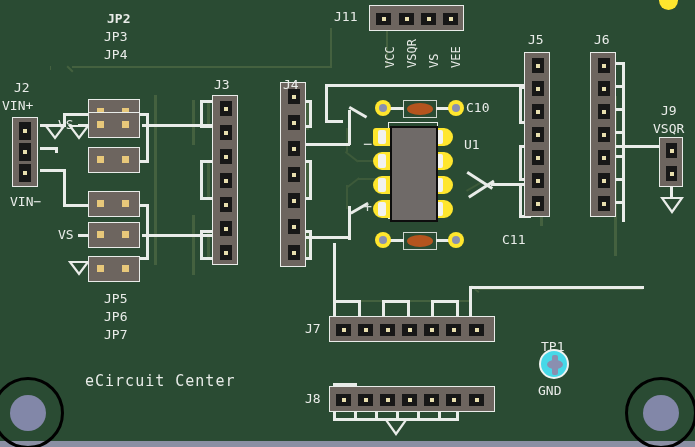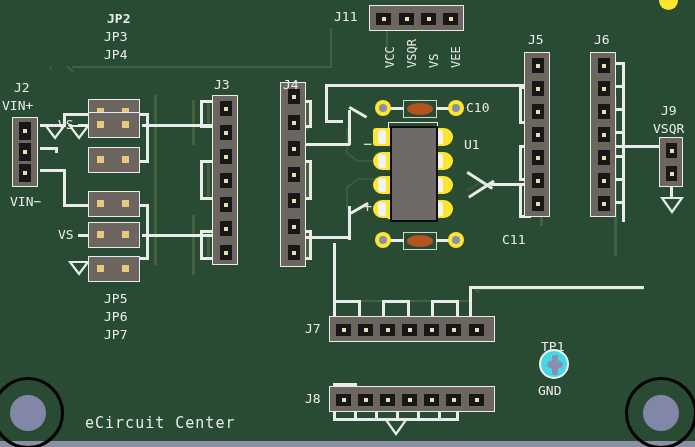--- a/index.html
+++ b/index.html
@@ -520,15 +520,15 @@
 
   <div class="lbl" style="left:464px;top:138px;">U1</div>
   <div class="lbl" style="left:466px;top:101px;">C10</div>
   <div class="lbl" style="left:466px;top:233px;margin-left:36px;">C11</div>
   <div class="lbl" style="left:541px;top:340px;">TP1</div>
   <div class="lbl" style="left:538px;top:384px;">GND</div>
 
   <div class="opsym" style="left:363px;top:135px;">−</div>
   <div class="opsym" style="left:363px;top:198px;">+</div>
 
-  <div class="subtitle" style="left:85px;top:414px;">eCircuit Center</div>
+  <div class="subtitle" style="left:85px;top:372px;">eCircuit Center</div>
 
 </div>
 
 </body></html>

